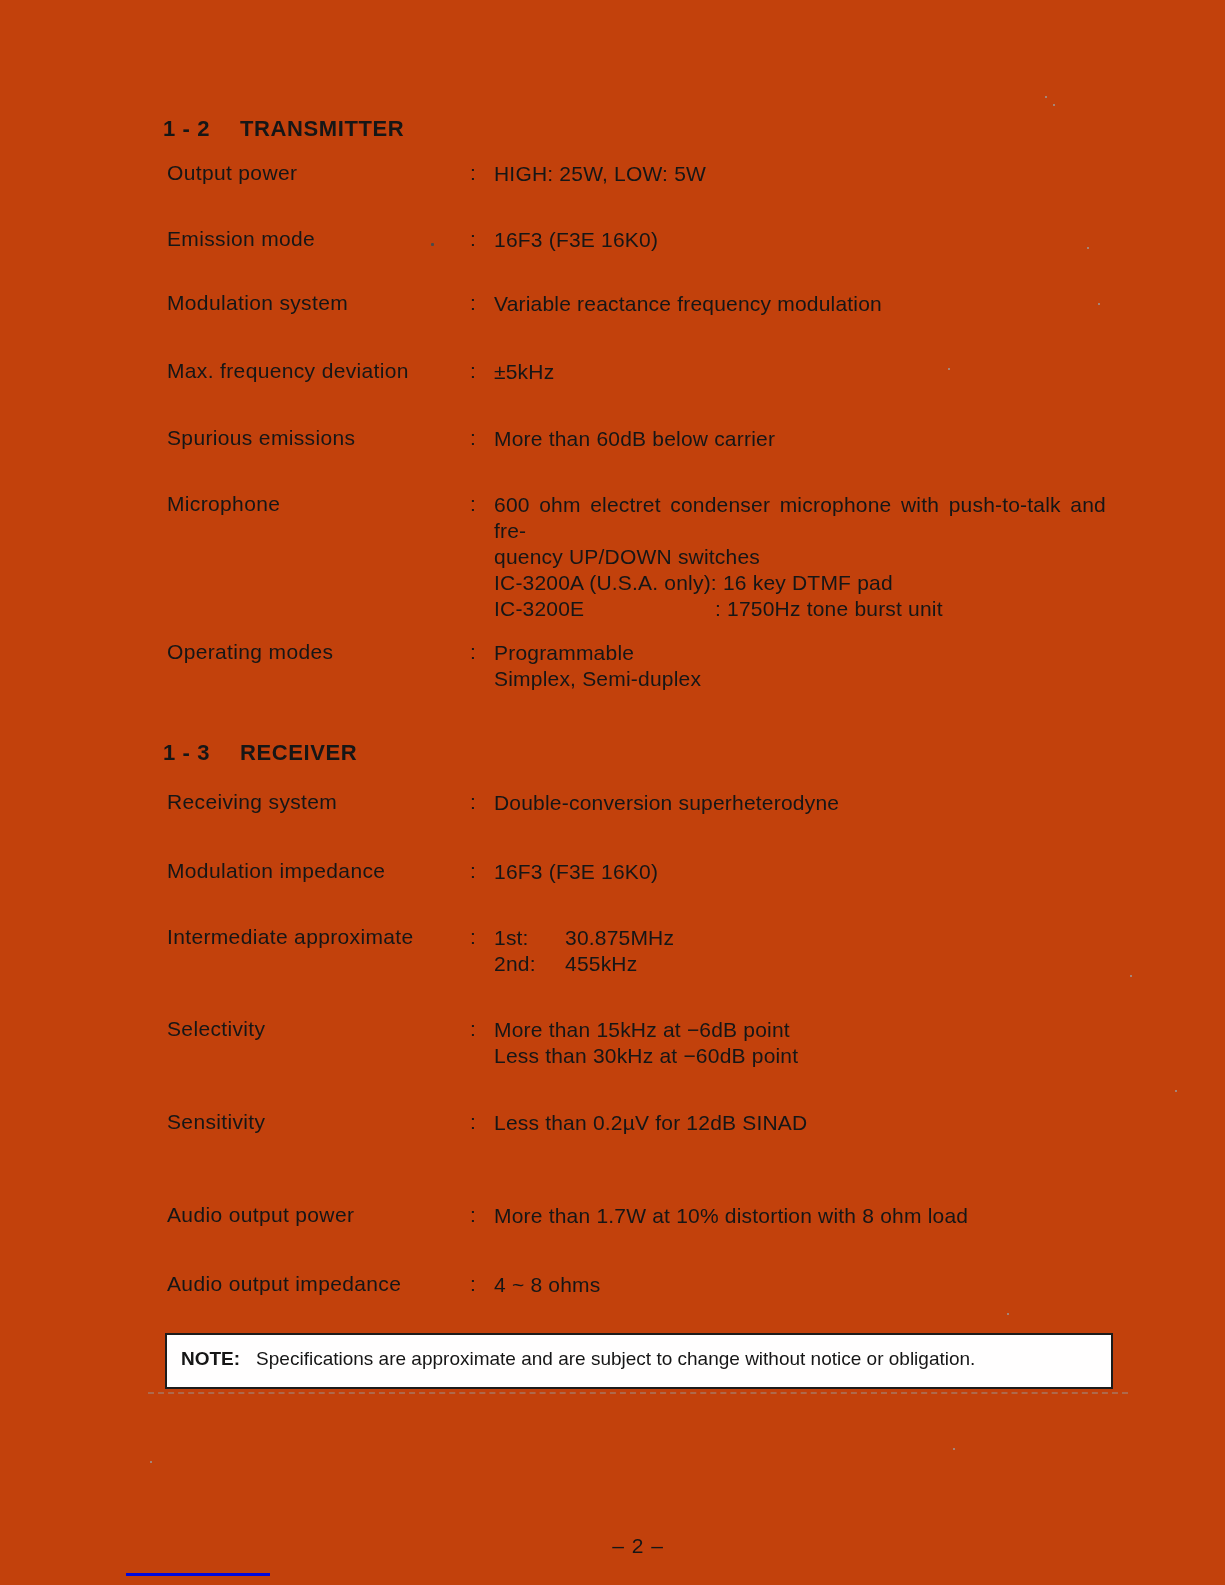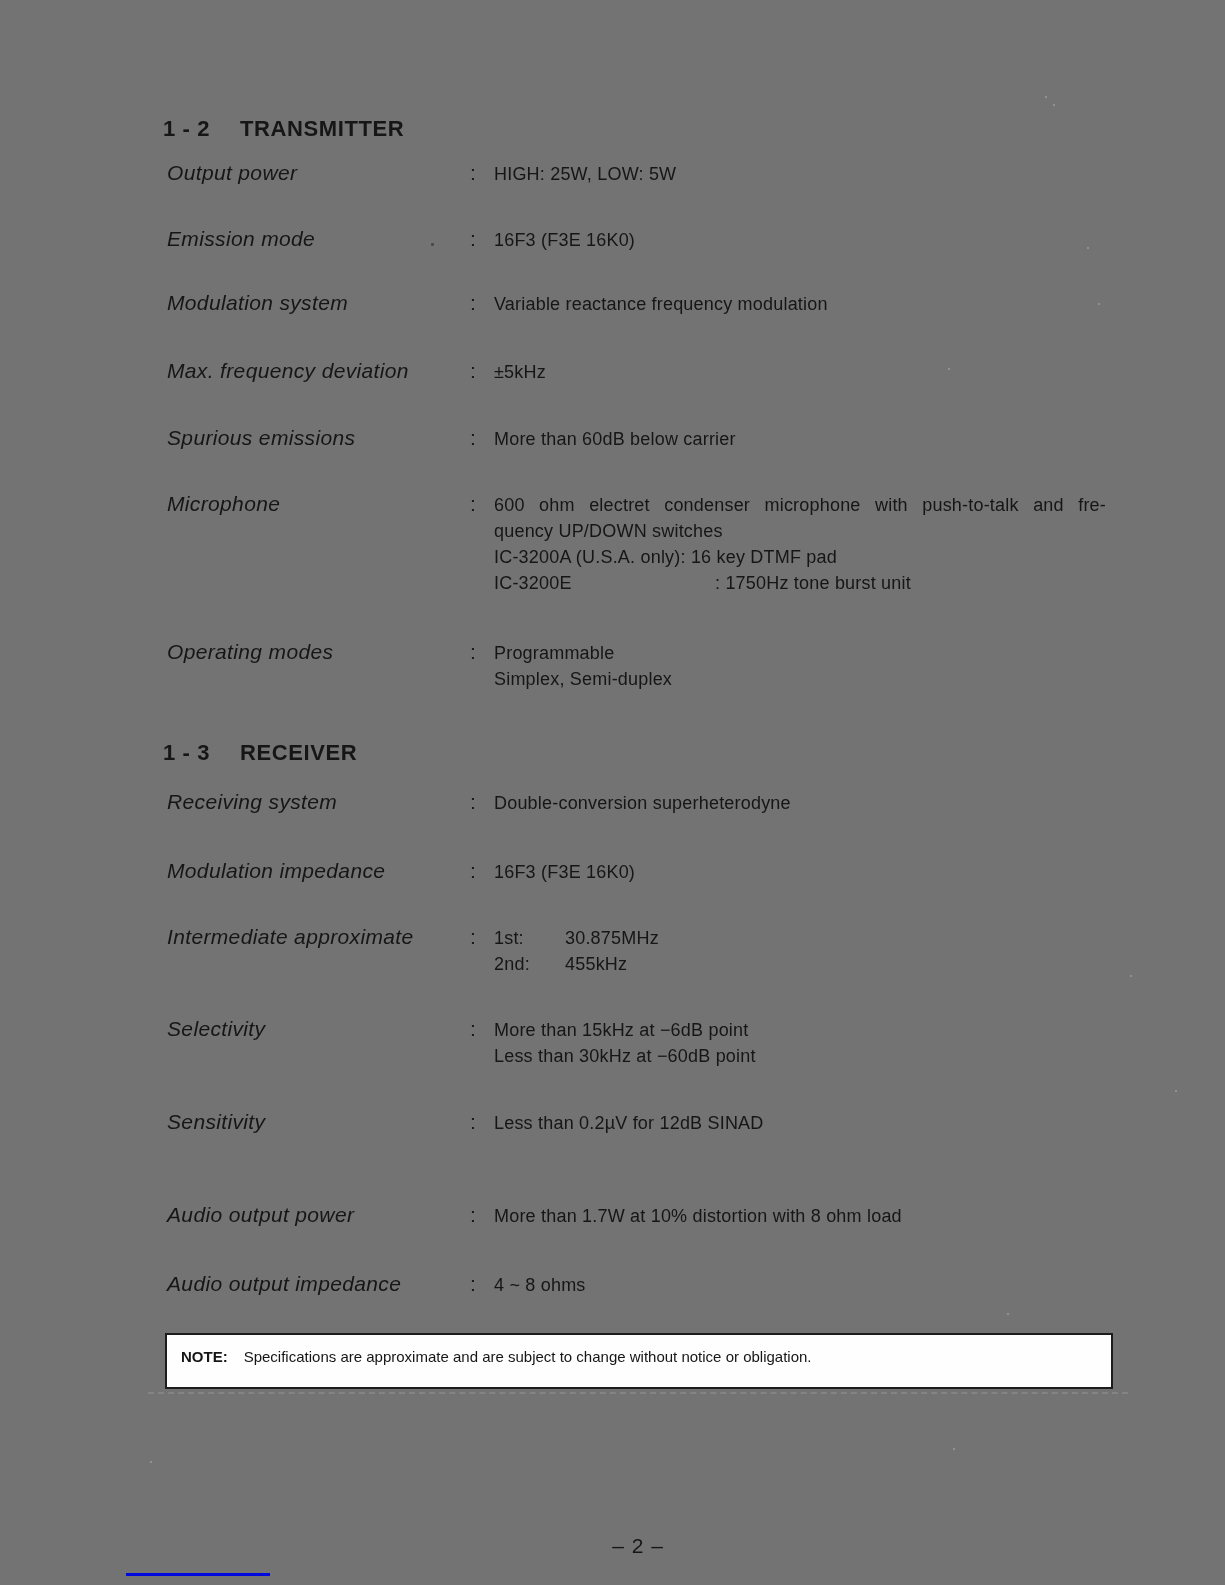--- a/index.html
+++ b/index.html
@@ -1,46 +1,45 @@
 <!DOCTYPE html>
 <html><head>
 <meta charset="utf-8">
 <style>
   html,body{margin:0;padding:0;background:#ffffff;}
   .page{
-    position:relative;width:1225px;height:1585px;background:#737373;
+    position:relative;width:1225px;height:1585px;background:#c2410c;
     font-family:"Liberation Sans","DejaVu Sans",sans-serif;color:#161616;
     overflow:hidden;
   }
   .sec-heading{
     position:absolute;left:163px;margin:0;
     font-size:22px;font-weight:700;letter-spacing:0.6px;white-space:nowrap;
   }
   .sec-heading .sec-num{margin-right:30px;}
   .row{position:absolute;left:0;width:100%;}
   .lbl{
     position:absolute;left:167px;top:0;font-size:21px;letter-spacing:0.35px;
     white-space:nowrap;
-    font-style:italic;
   }
   .colon{position:absolute;left:470px;top:0;font-size:21px;}
   .val{
     position:absolute;left:494px;top:0;width:612px;
-    font-size:18px;line-height:26px;letter-spacing:0.2px;
+    font-size:21px;line-height:26px;letter-spacing:0.2px;
   }
   .vl{white-space:nowrap;}
   .vl.just{white-space:normal;text-align:justify;text-align-last:justify;}
   .ifk{display:inline-block;width:71px;}
   .model-name{display:inline-block;width:221px;}
   .notebox{
     position:absolute;left:165px;top:1333px;width:948px;height:56px;
     border:2px solid #1c1c1c;box-sizing:border-box;background:#fffefe;
   }
   .notebox .note-line{
-    position:absolute;left:14px;top:13px;font-size:15px;white-space:nowrap;
+    position:absolute;left:14px;top:13px;font-size:19px;white-space:nowrap;
   }
   .note-label{font-weight:700;margin-right:16px;}
   .note-under{
     position:absolute;left:148px;top:1392px;width:980px;height:0;
     border-top:2px dashed #9a9a9a;opacity:.45;
   }
   .pagenum{
     position:absolute;left:538px;top:1534px;width:200px;text-align:center;
     font-size:21px;letter-spacing:1px;
   }

